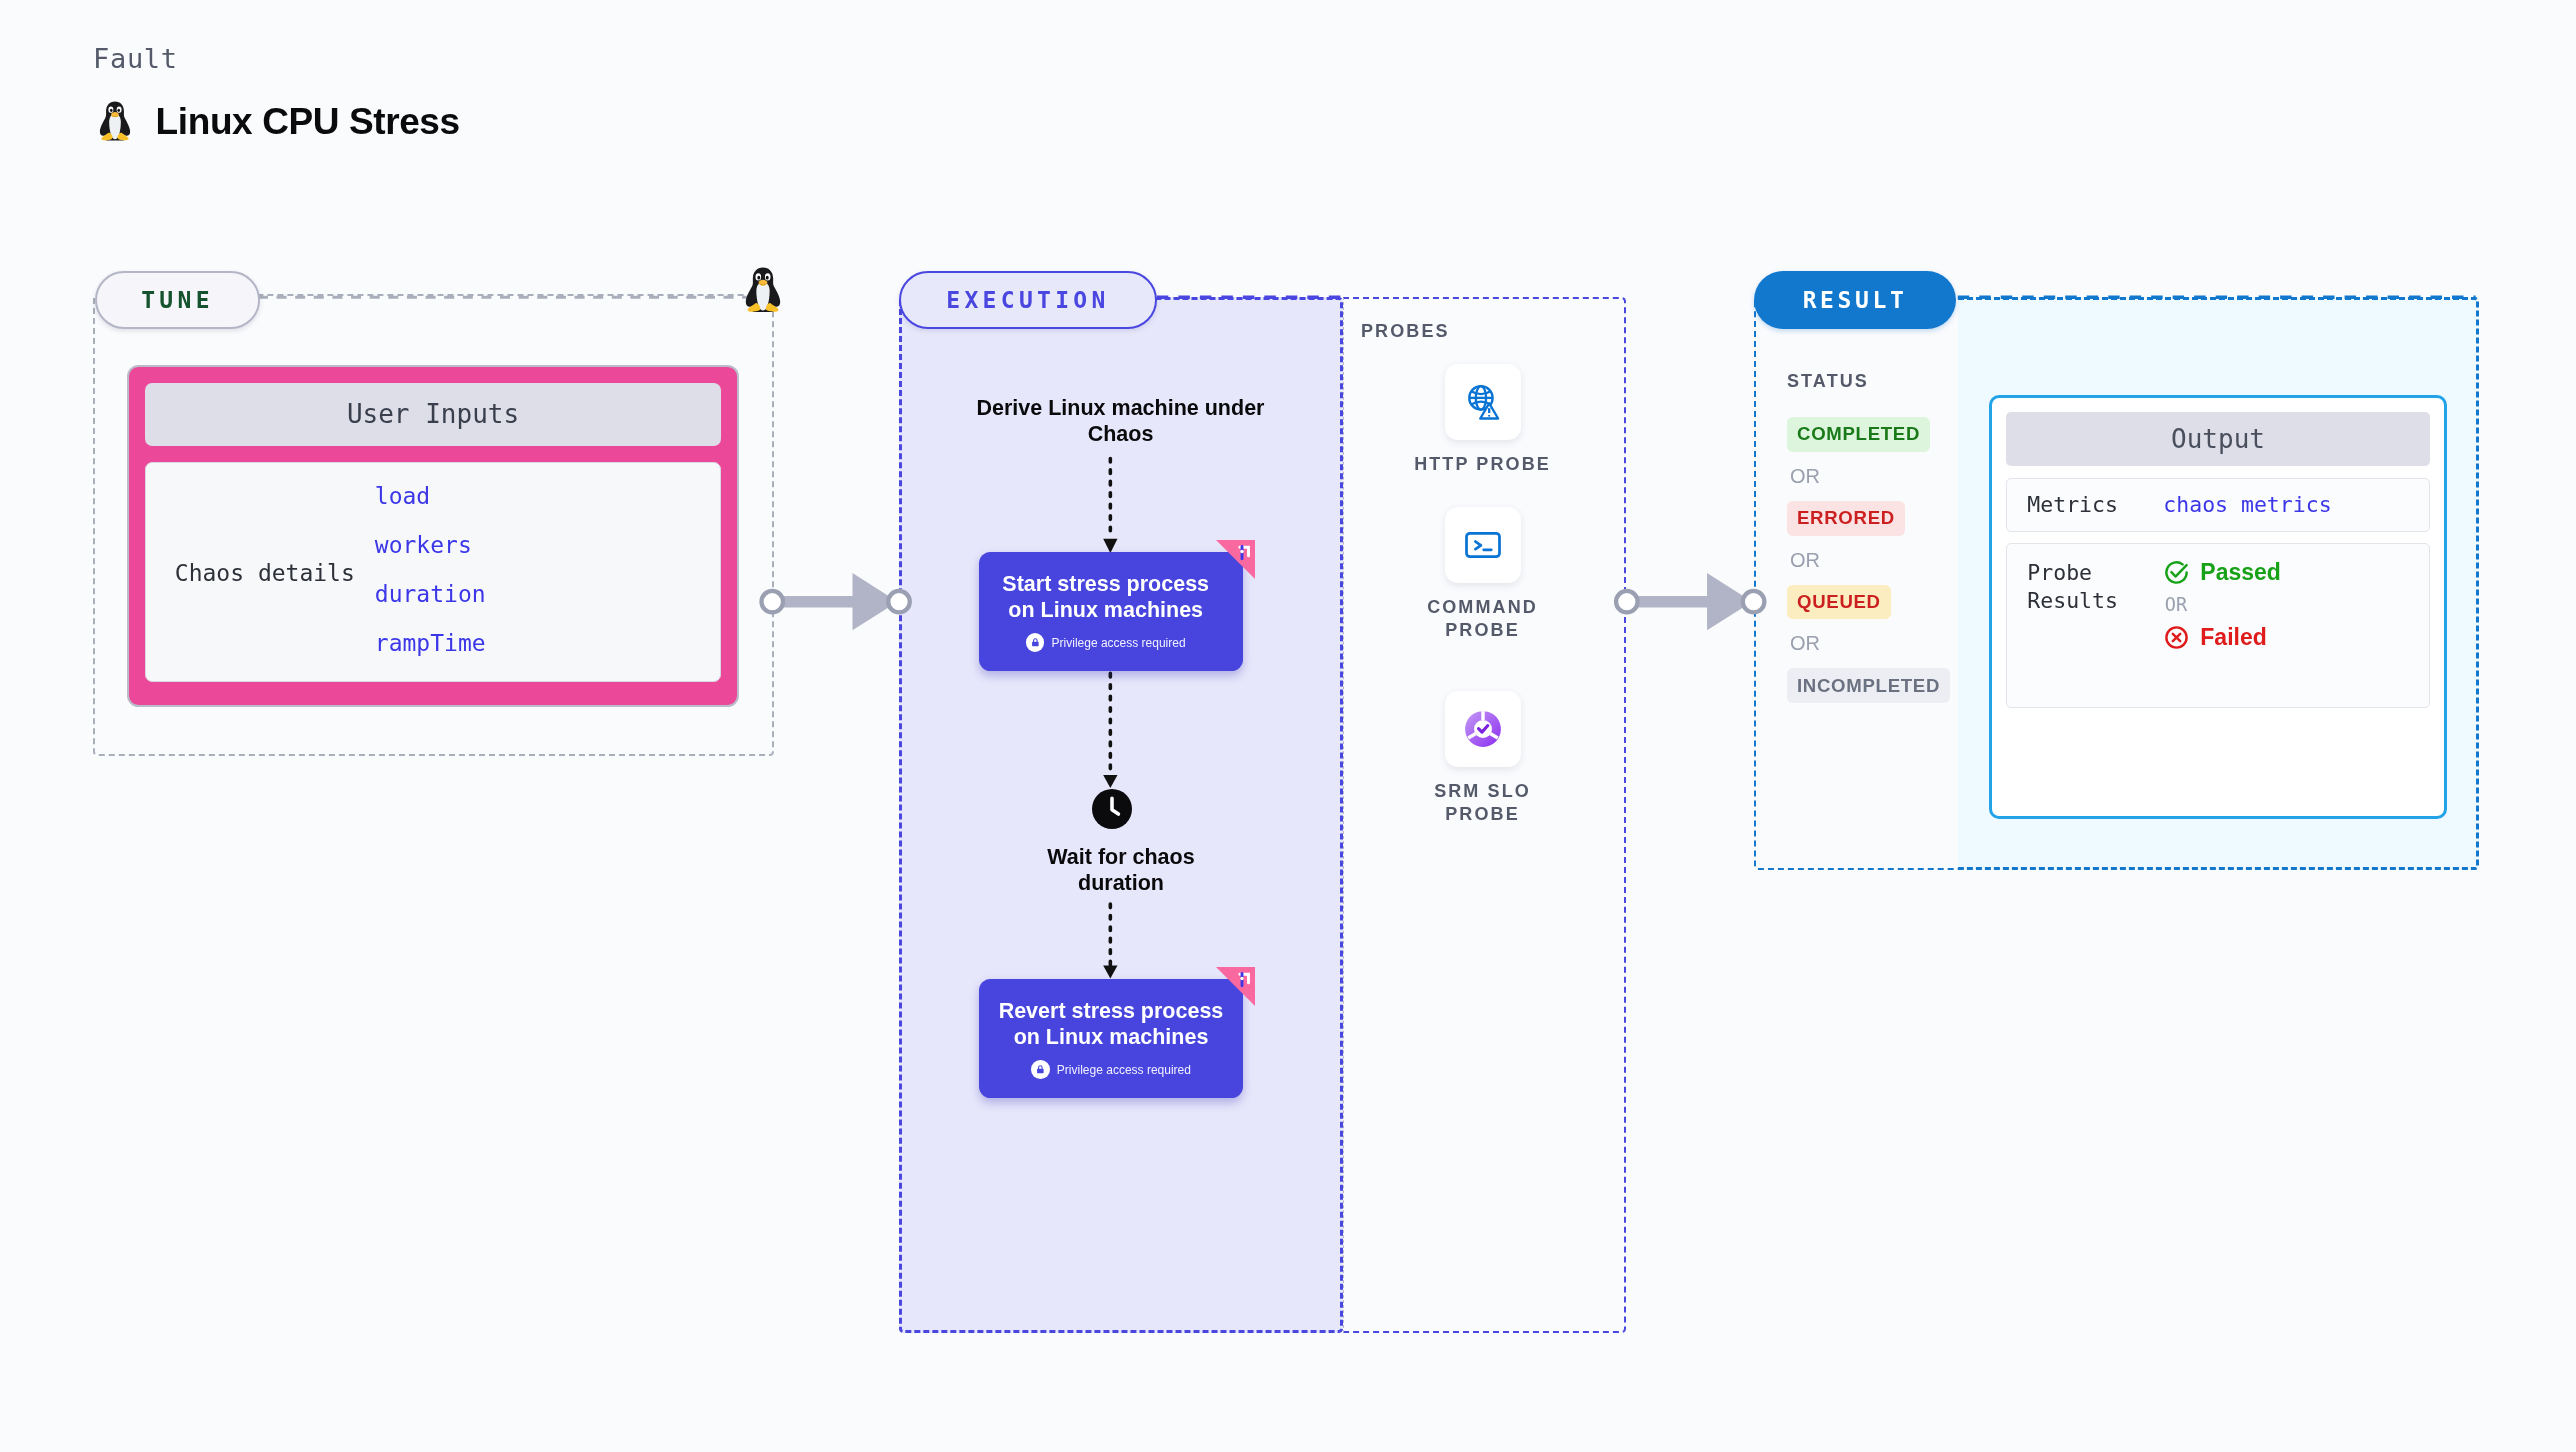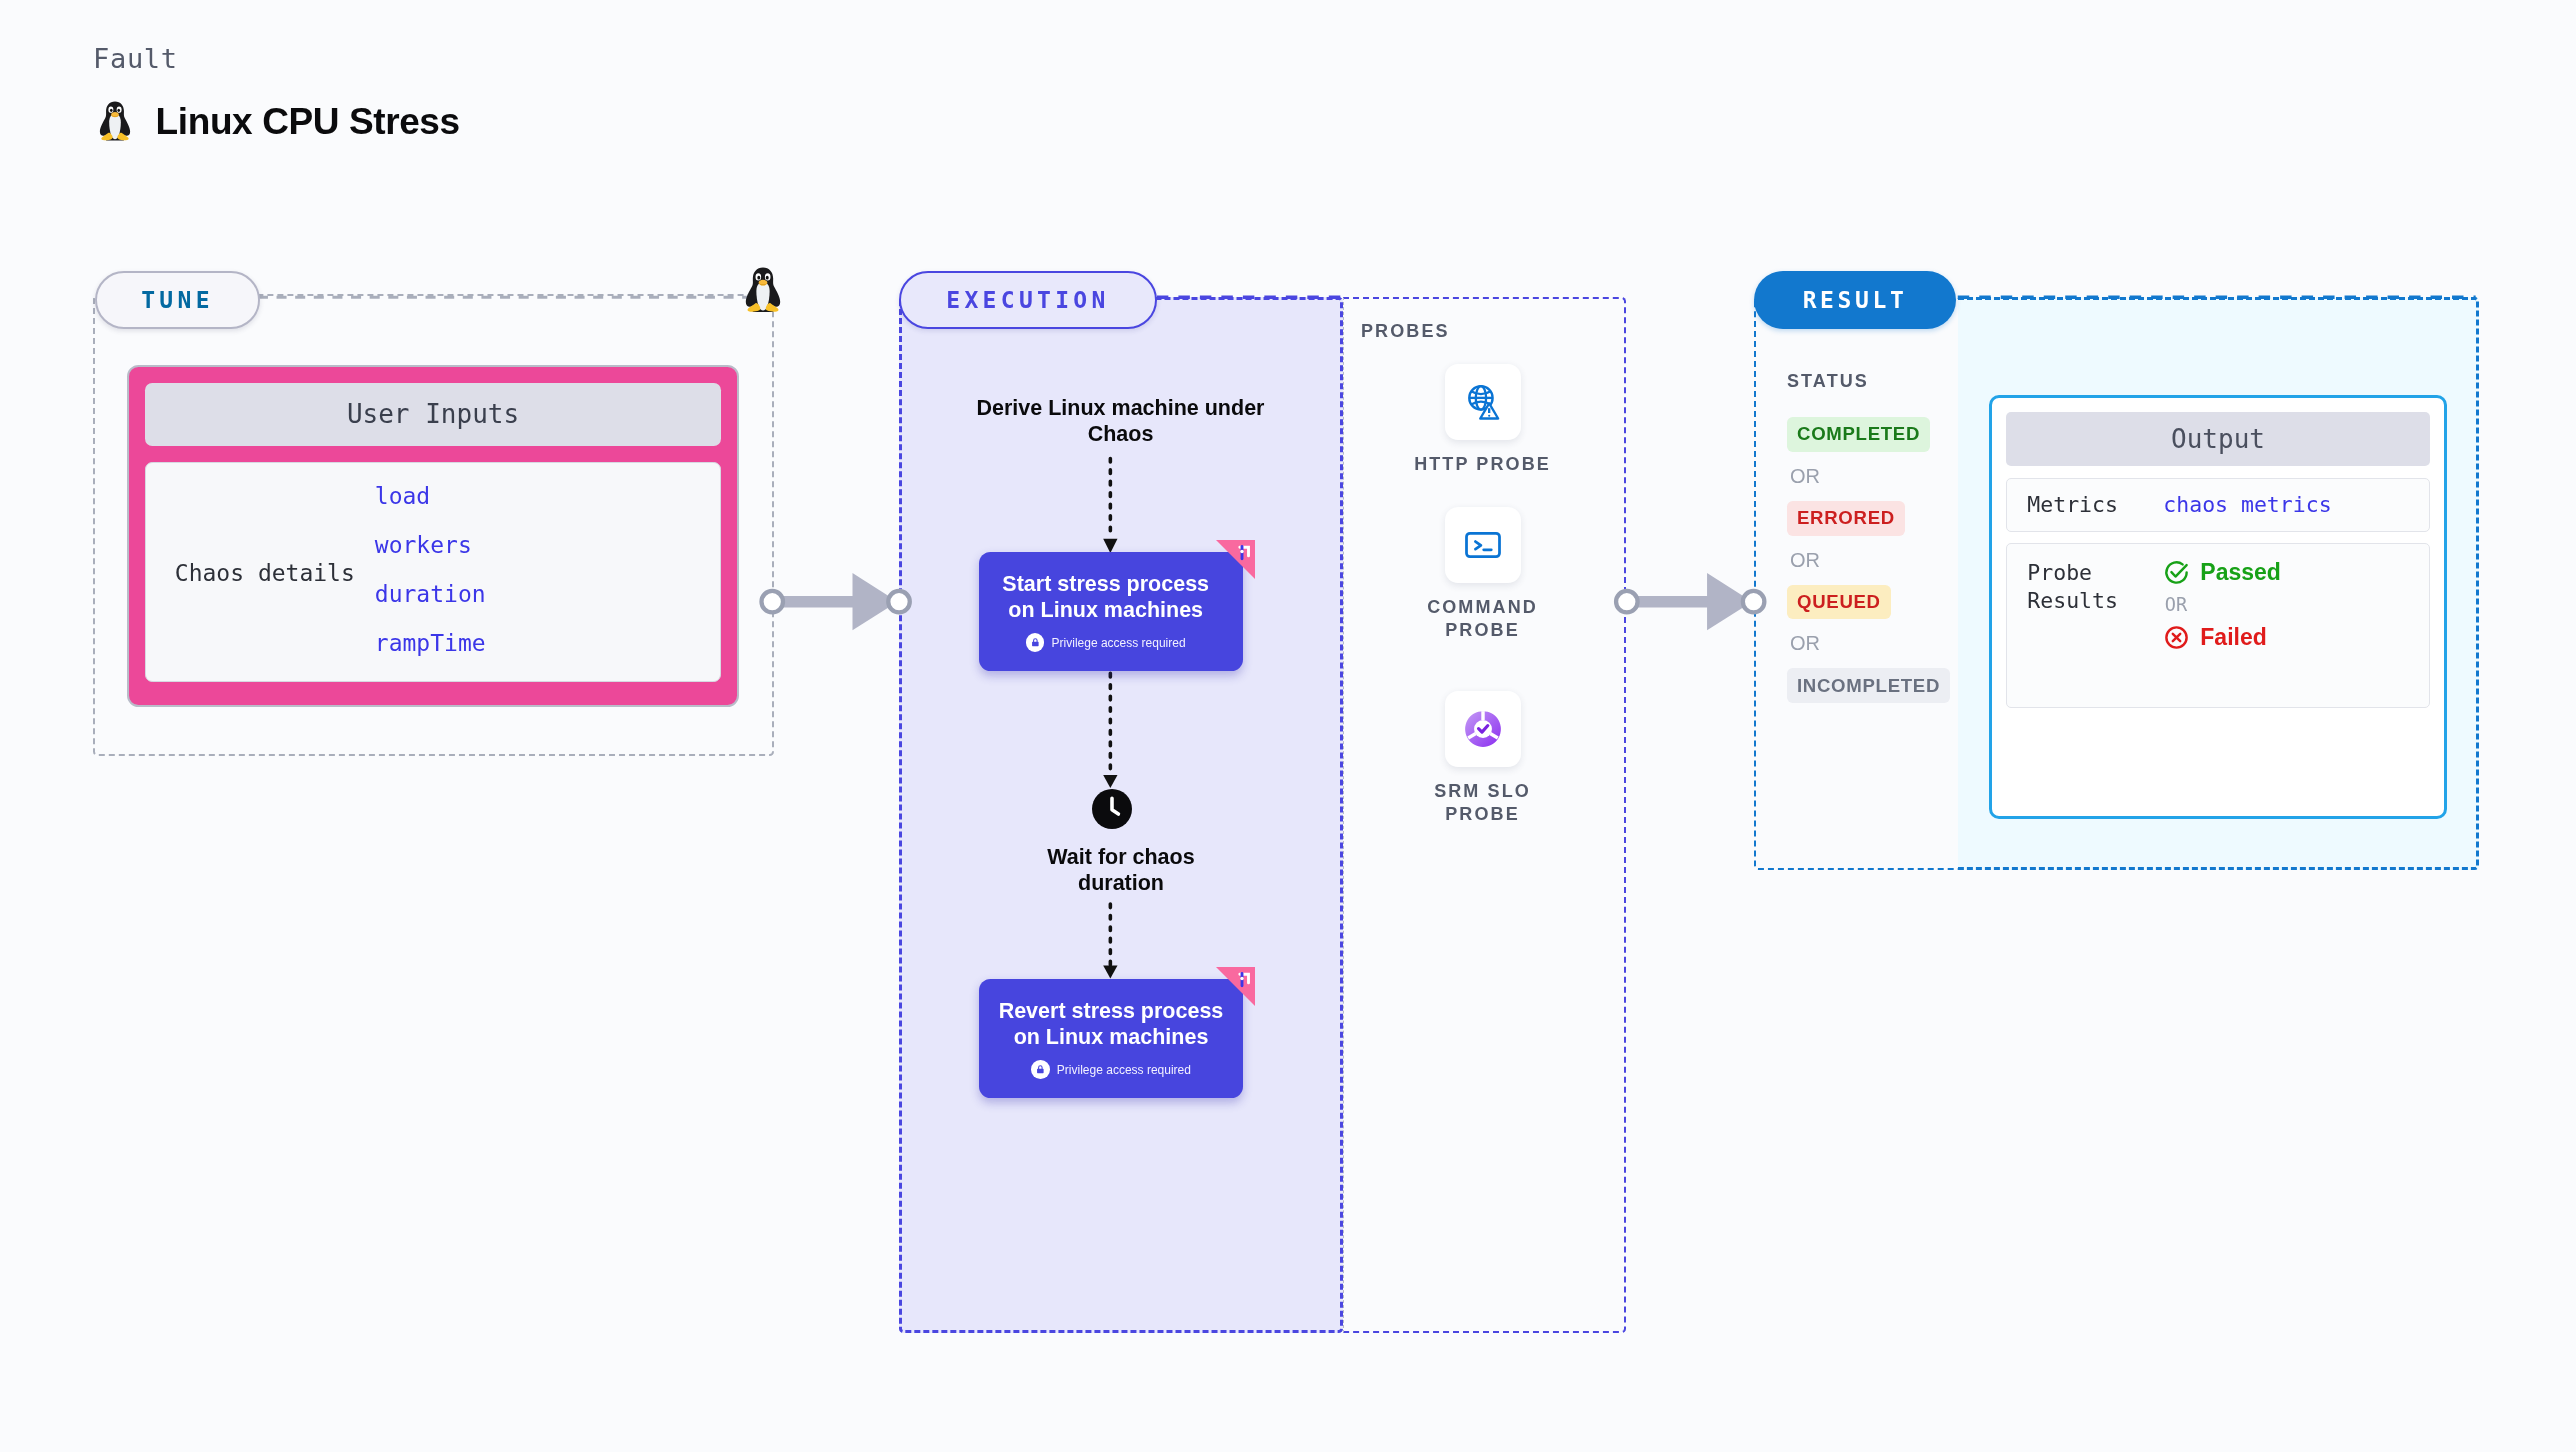--- a/index.html
+++ b/index.html
@@ -16,21 +16,21 @@
   #title-row{display:flex;align-items:center;gap:18.6px;margin-top:26px;}
   #title-text{font-size:37px;font-weight:bold;color:#0b0b0d;letter-spacing:-0.4px;}
 
   
   .pill{
     position:absolute;display:flex;align-items:center;justify-content:center;
     border-radius:716px;font-family:"DejaVu Sans Mono",monospace;
     font-weight:bold;letter-spacing:4.3px;z-index:8;
   }
   #pill-tune{left:95px;top:271px;width:161px;height:54px;background:#f6f6fa;
-    border:2.1px solid #b4b5c6;color:#0369a1;font-size:23px;
+    border:2.1px solid #b4b5c6;color:#14532d;font-size:23px;
     box-shadow:0 2.1px 5px rgba(60,60,90,.14);}
   #pill-exec{left:899px;top:271px;width:254px;height:54px;background:#e8e8fb;
     border:2.9px solid #4a46e0;color:#4a46e0;font-size:23px;
     box-shadow:0 2.1px 5px rgba(60,60,140,.14);}
   #pill-result{left:1754px;top:271px;width:202px;height:58px;background:#1278ce;
     border:none;color:#ffffff;font-size:23px;letter-spacing:3.6px;
     box-shadow:0 2.1px 5.7px rgba(18,120,206,.25);}
 
   
   .region{position:absolute;box-sizing:border-box;}

